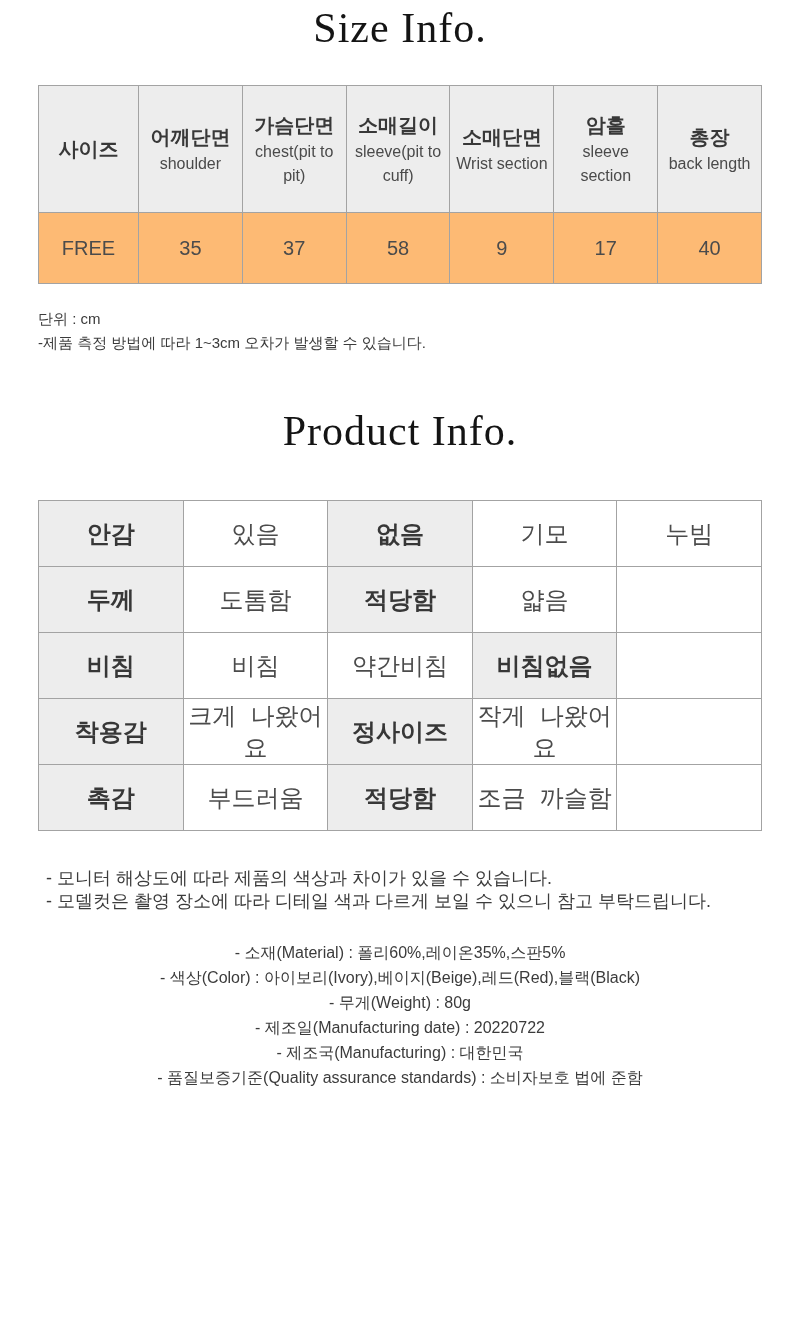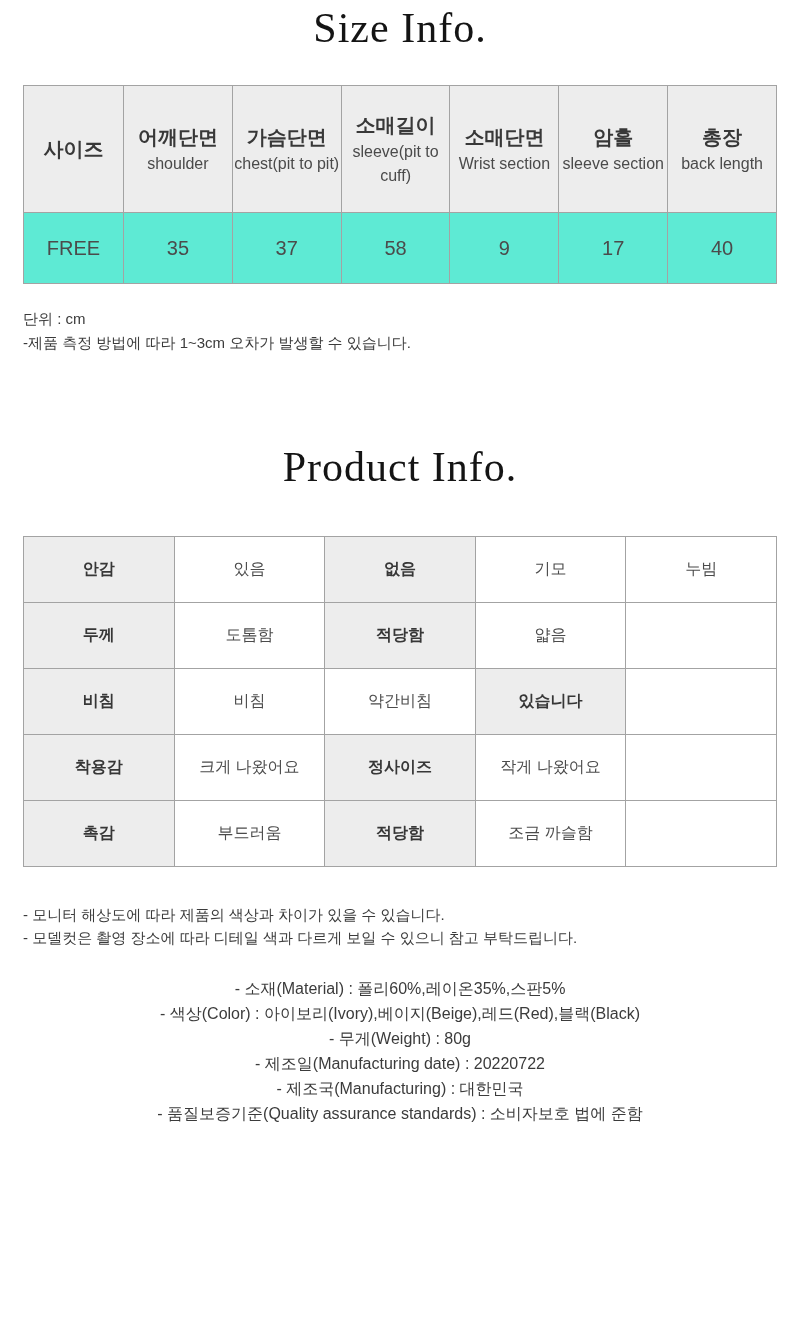--- a/index.html
+++ b/index.html
@@ -6,33 +6,33 @@
   html, body { background: #ffffff; }
   body {
     width: 800px;
     font-family: "Liberation Sans", "DejaVu Sans", sans-serif;
     color: #3f3f3f;
   }
   .page {
     width: 800px;
     height: 1321px;
     overflow: hidden;
-    padding: 0 23px;
+    padding: 0 38px;
   }
   .section-title {
     font-family: "Liberation Serif", "DejaVu Serif", serif;
     font-weight: 400;
     font-size: 42px;
     line-height: 48px;
     letter-spacing: 1px;
     color: #141414;
     text-align: center;
   }
   .title-size { margin-top: 4px; }
-  .title-product { margin-top: 88px; }
+  .title-product { margin-top: 52px; }
 
   table {
     width: 100%;
     border-collapse: collapse;
     table-layout: fixed;
   }
 
   
   .size-table { margin-top: 33px; }
   .size-table th, .size-table td {
@@ -58,54 +58,56 @@
     display: block;
     font-size: 16px;
     font-weight: 400;
     color: #4a4a4a;
     line-height: 24px;
   }
   .size-table tbody td {
     height: 71px;
     font-size: 20px;
     color: #4b4b4b;
-    background: #5eead4;
+    background: #fdba74;
   }
 
   
   .product-table { margin-top: 45px; }
   .product-table td {
     border: 1px solid #a3a3a3;
     height: 66px;
     text-align: center;
     vertical-align: middle;
-    font-size: 16px;
+    font-size: 24px;
     color: #4b4b4b;
     background: #ffffff;
     overflow: hidden;
+    font-family: Liberation Mono, monospace;
   }
   .product-table td.row-label,
   .product-table td.sel {
     background: #ededed;
     font-weight: 700;
     color: #373737;
   }
 
   
   .size-notes {
     margin-top: 23px;
     font-size: 15px;
     line-height: 24px;
     color: #3b3b3b;
   }
   .care-notes {
     margin-top: 36px;
-    font-size: 15px;
+    font-size: 18px;
     line-height: 23px;
     color: #3b3b3b;
+    margin-left: 8px;
   }
   .care-notes p {
     padding-left: 9px;
     text-indent: -9px;
   }
   .detail-list {
     margin-top: 27px;
     font-size: 16px;
     line-height: 25px;
     color: #3b3b3b;
@@ -193,21 +195,21 @@
         <td class="row-label">두께</td>
         <td class="opt">도톰함</td>
         <td class="opt sel">적당함</td>
         <td class="opt">얇음</td>
         <td class="opt"></td>
       </tr>
       <tr>
         <td class="row-label">비침</td>
         <td class="opt">비침</td>
         <td class="opt">약간비침</td>
-        <td class="opt sel">있습니다</td>
+        <td class="opt sel">비침없음</td>
         <td class="opt"></td>
       </tr>
       <tr>
         <td class="row-label">착용감</td>
         <td class="opt">크게 나왔어요</td>
         <td class="opt sel">정사이즈</td>
         <td class="opt">작게 나왔어요</td>
         <td class="opt"></td>
       </tr>
       <tr>

